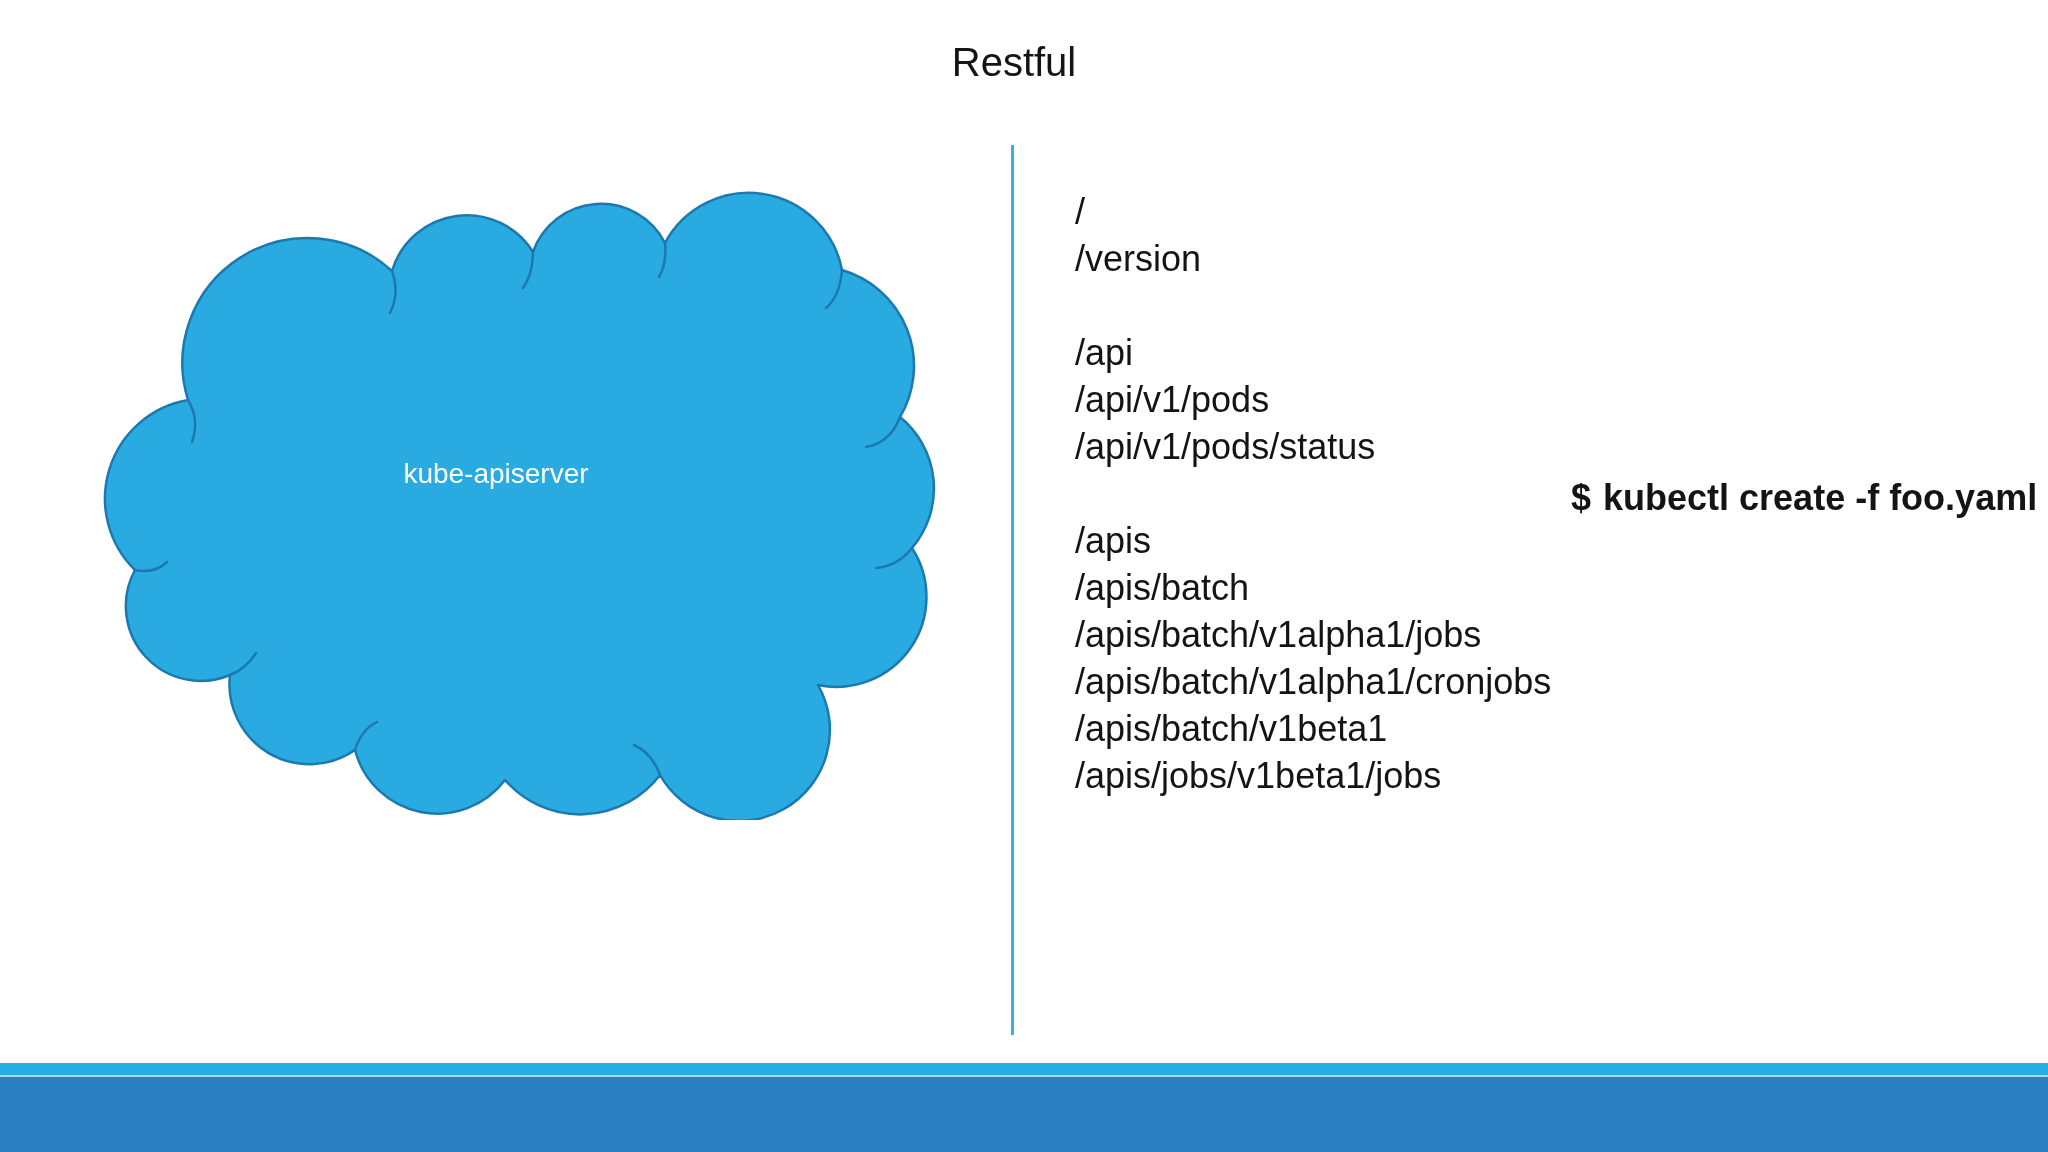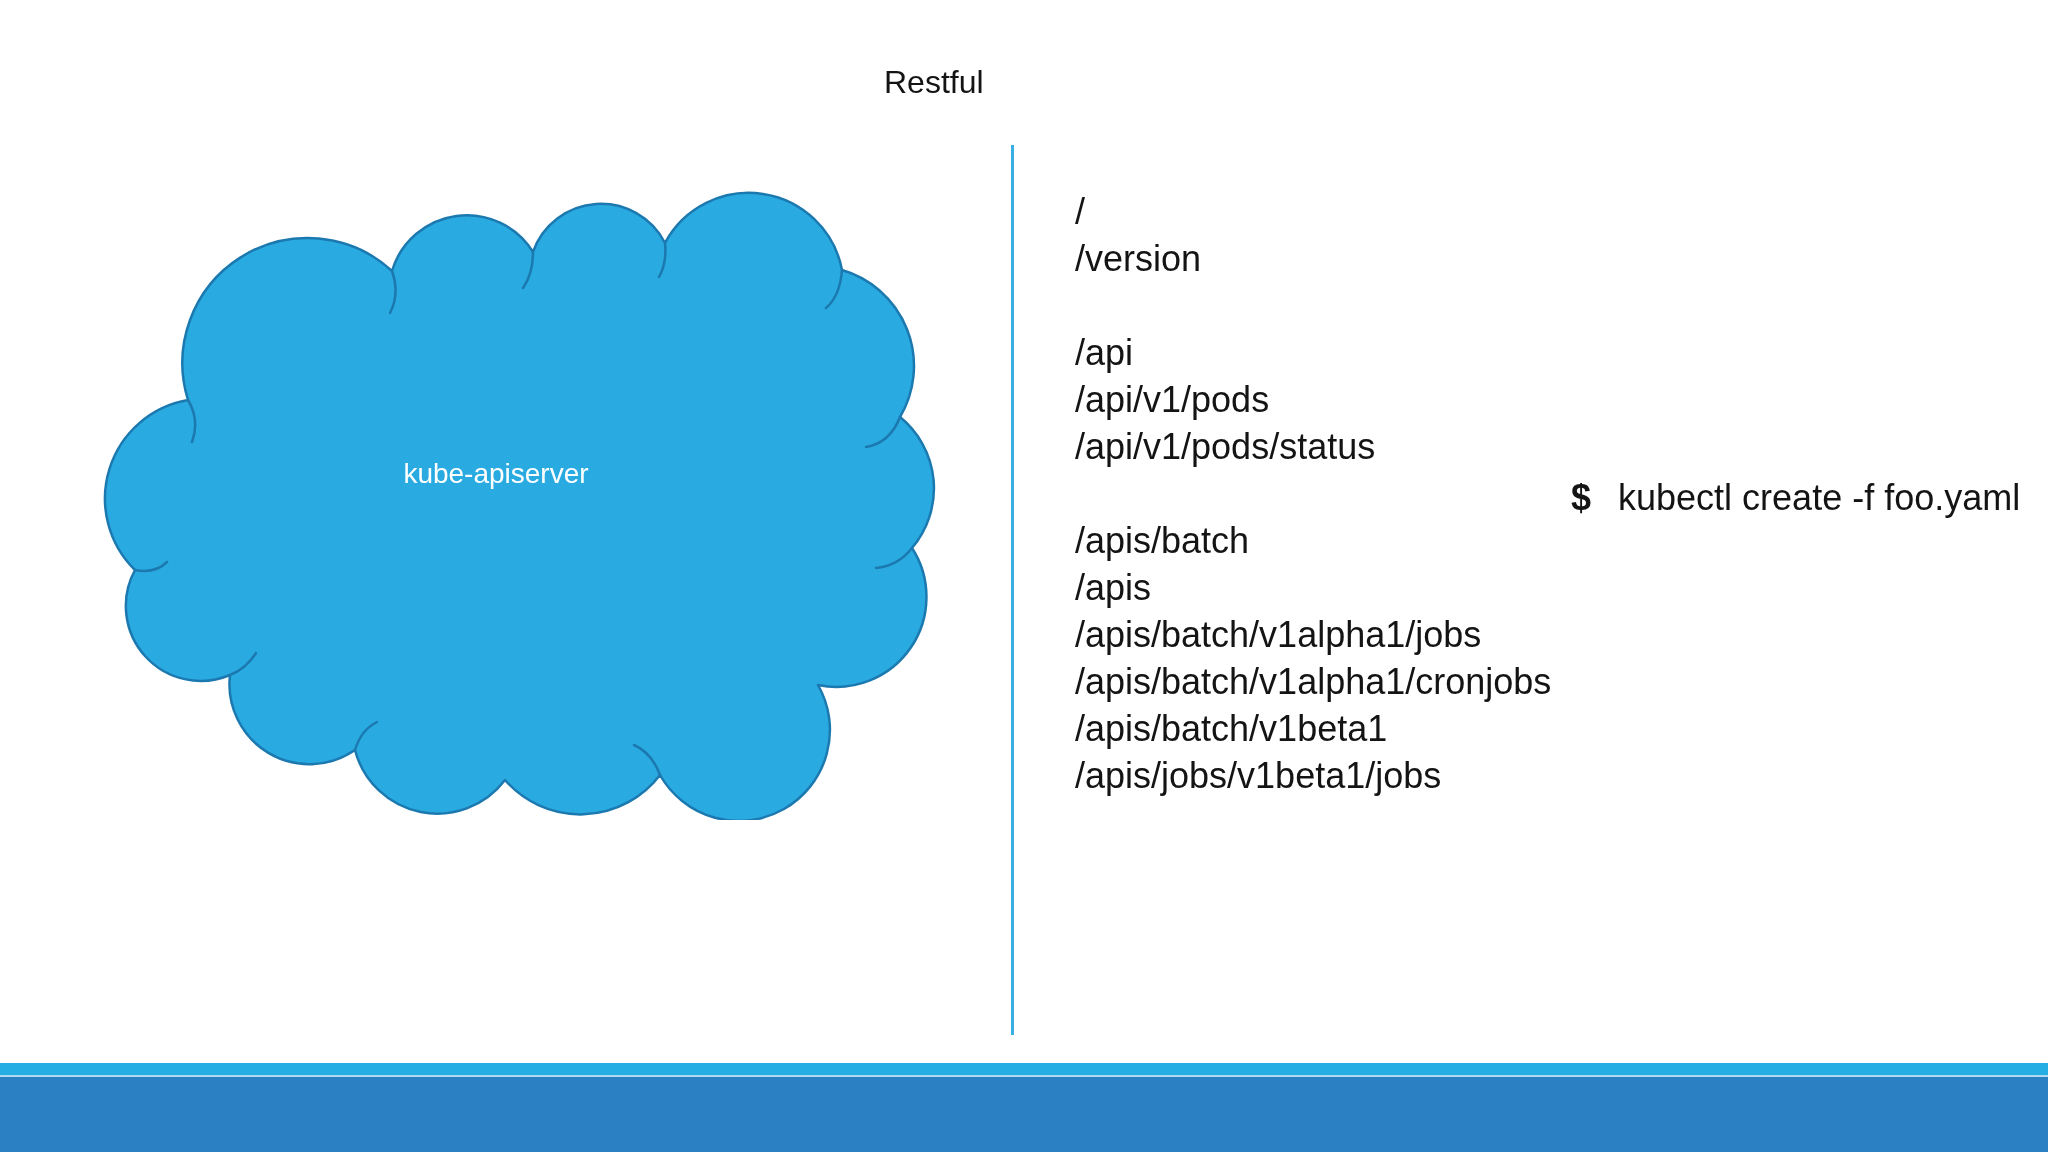--- a/index.html
+++ b/index.html
@@ -41,24 +41,24 @@
     font-size: 28px;
     line-height: 44px;
     color: var(--cloud-text, #ffffff);
   }
 
   
   .api-label {
     left: 884px;
     top: 38px;
     width: 260px;
-    font-size: 32px;
+    text-align: center;
+    font-size: 40px;
     line-height: 48px;
     color: var(--text, #141414);
-    margin-top: 20px;
   }
   .divider {
     left: 1011px;
     top: 145px;
     width: 3px;
     height: 890px;
     background: var(--divider-line, #38B0E5);
   }
 
   
@@ -77,21 +77,21 @@
   
   .command {
     left: 1571px;
     top: 474px;
     font-size: 36px;
     line-height: 47px;
     white-space: nowrap;
     color: var(--text, #141414);
   }
   .command .prompt { font-weight: 700; }
-  .command .cmd-text { margin-left: 27px; }
+  .command .cmd-text { margin-left: 12px; font-weight: bold; }
 
   
   .footer-strip {
     left: 0; top: 1063px;
     width: 100%; height: 12px;
     background: var(--footer-strip, #24AEE4);
   }
   .footer-bar {
     left: 0; top: 1075px;
     width: 100%; height: 77px;
@@ -145,22 +145,22 @@
   <div class="abs divider"></div>
 
   <div class="abs api-list">
       <div class="api-path-item">/</div>
       <div class="api-path-item">/version</div>
       <div class="api-path-item"></div>
       <div class="api-path-item">/api</div>
       <div class="api-path-item">/api/v1/pods</div>
       <div class="api-path-item">/api/v1/pods/status</div>
       <div class="api-path-item"></div>
+      <div class="api-path-item">/apis</div>
       <div class="api-path-item">/apis/batch</div>
-      <div class="api-path-item">/apis</div>
       <div class="api-path-item">/apis/batch/v1alpha1/jobs</div>
       <div class="api-path-item">/apis/batch/v1alpha1/cronjobs</div>
       <div class="api-path-item">/apis/batch/v1beta1</div>
       <div class="api-path-item">/apis/jobs/v1beta1/jobs</div>
     </div>
 
   <div class="abs command">
     <span class="prompt">$</span><span class="cmd-text">kubectl create -f foo.yaml</span>
   </div>
 

